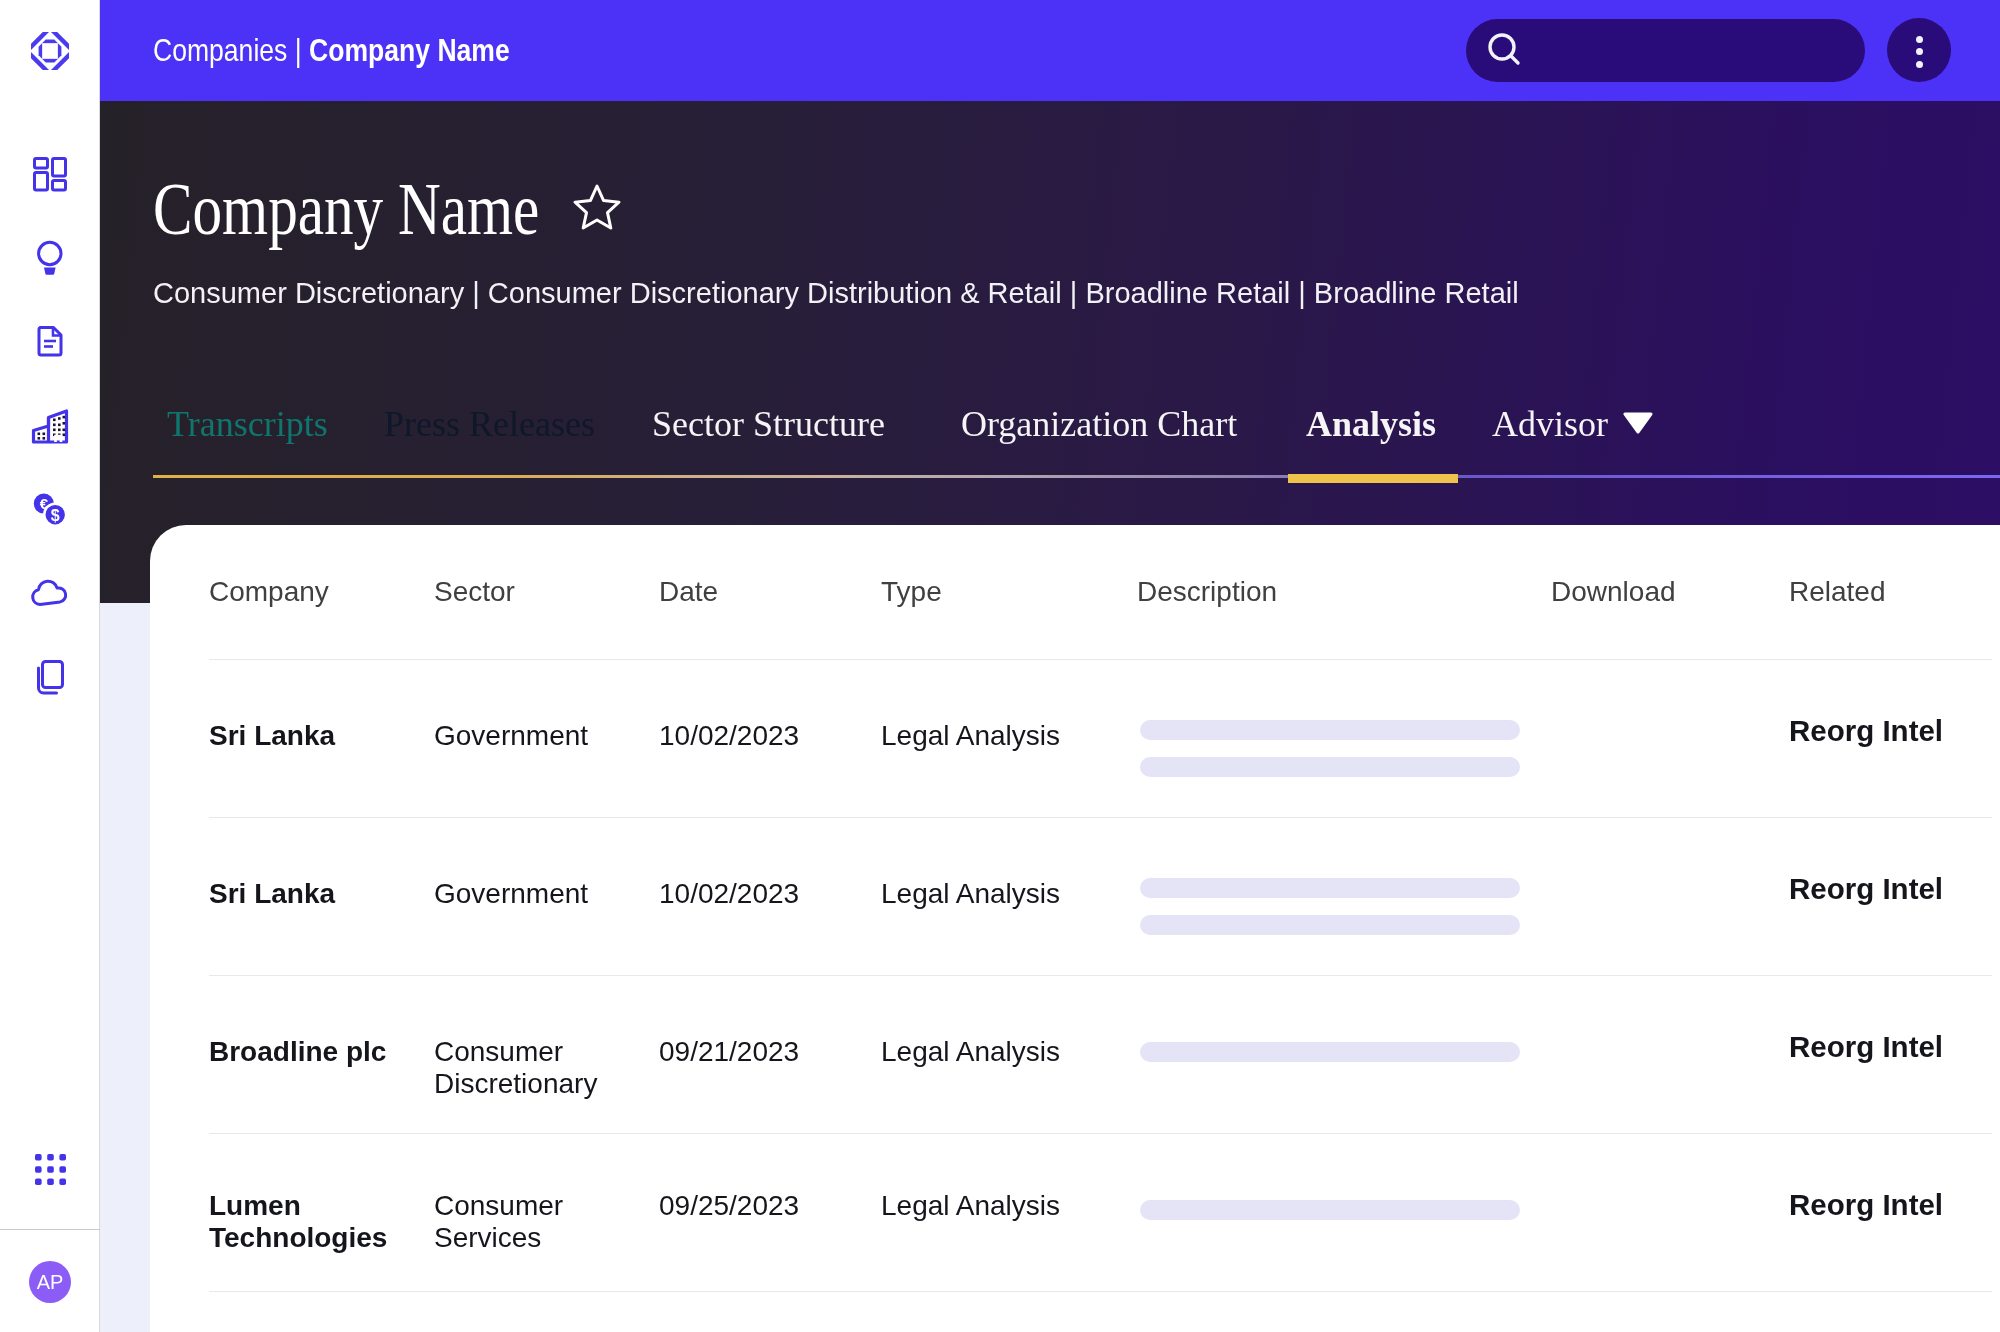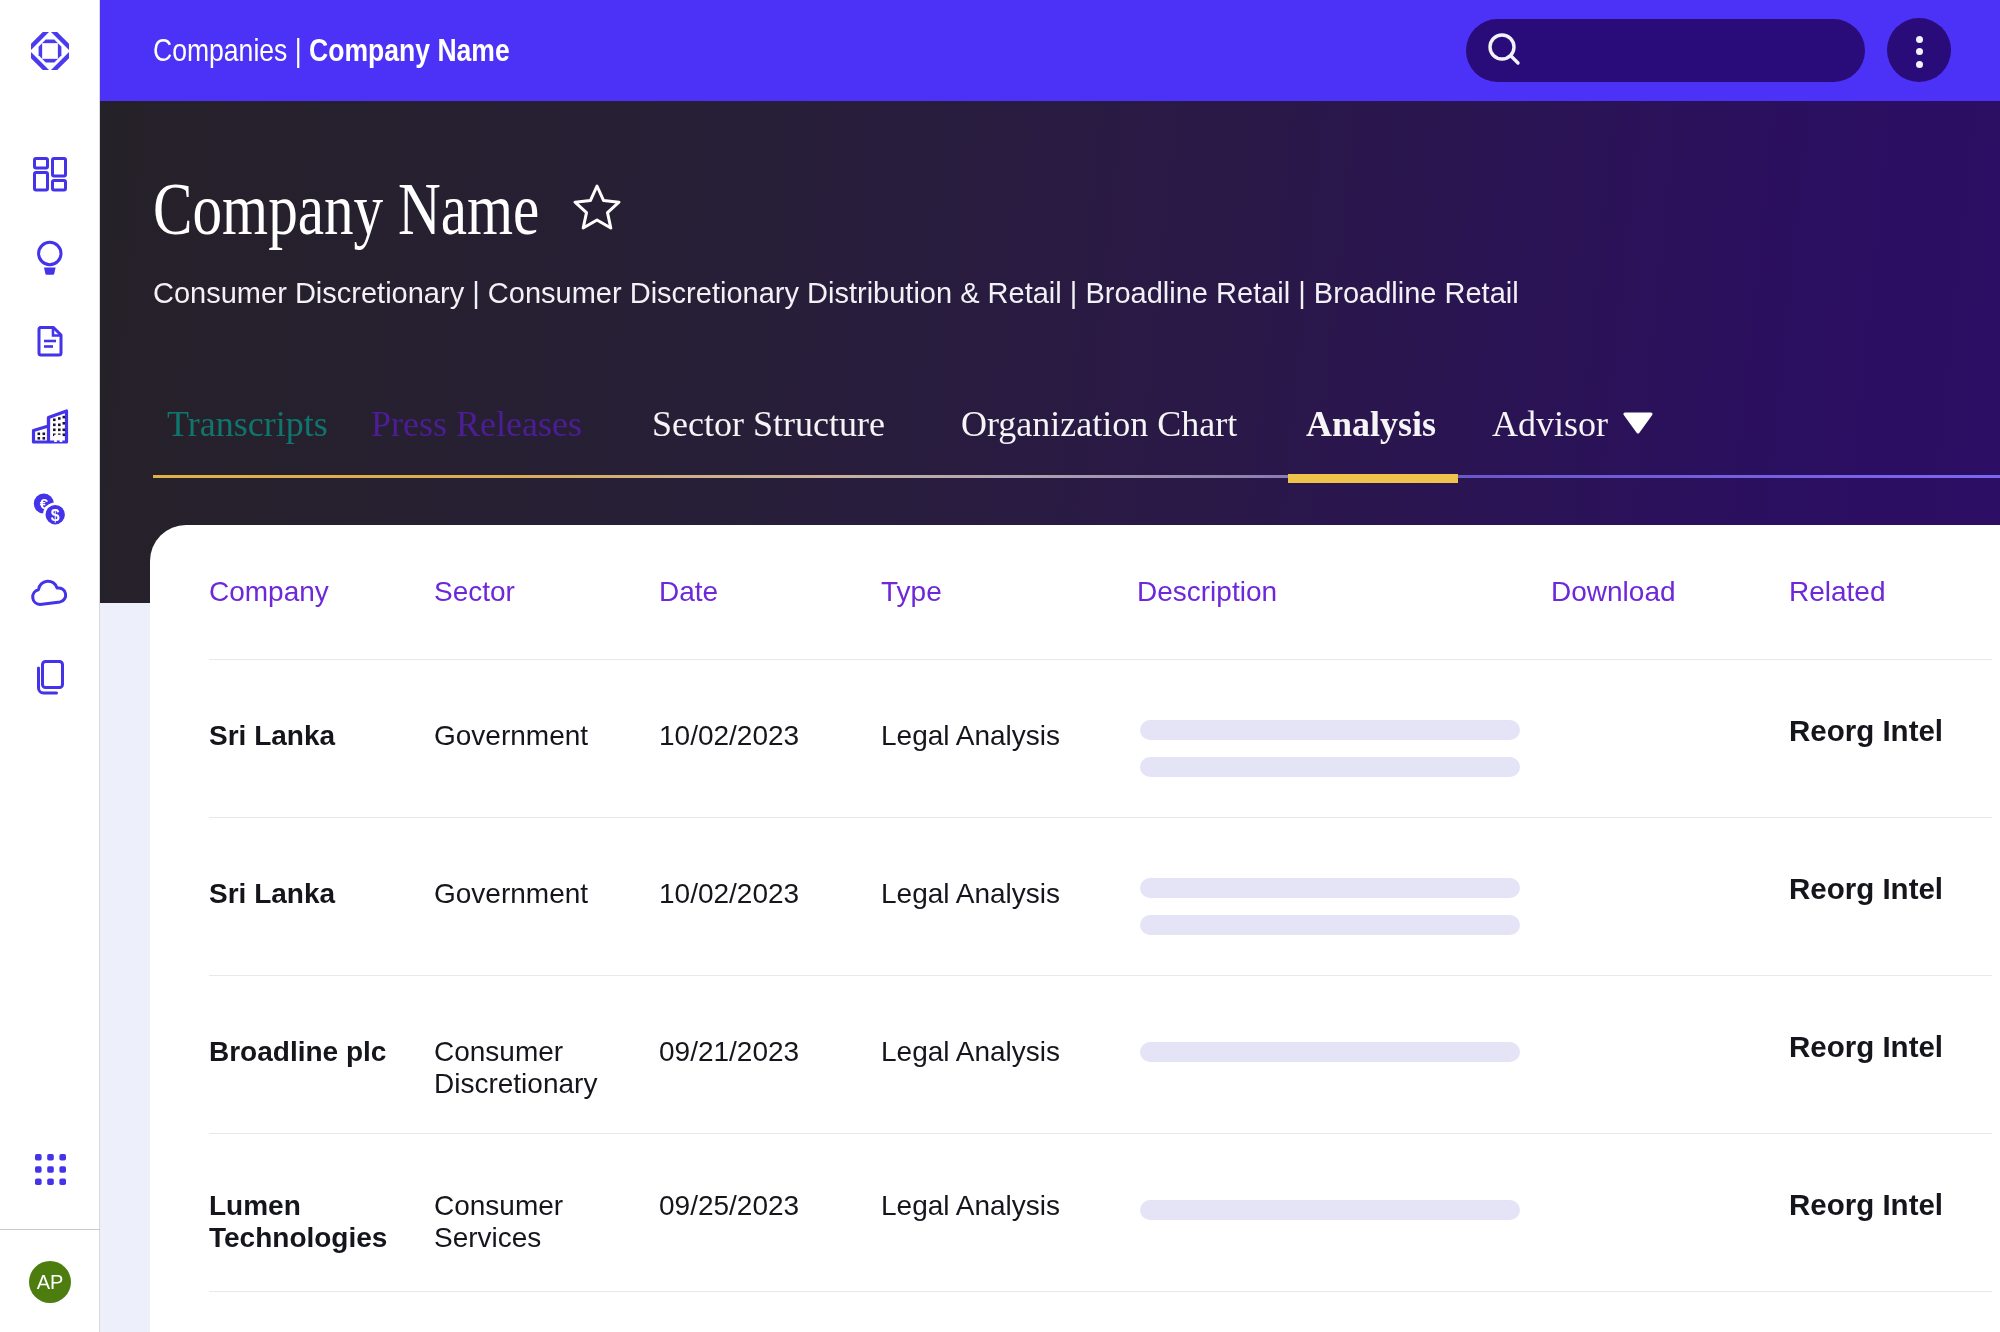--- a/index.html
+++ b/index.html
@@ -20,23 +20,23 @@
   .tab { position:absolute; top:403px; font-family:"Liberation Serif", serif; font-size:36px; color:#f5f4f6; white-space:nowrap; }
   .tabline { position:absolute; left:153px; top:474.5px; width:1847px; height:3px;
      background:linear-gradient(90deg,#e0b048 0%, #d9ad58 20%, #cfb08c 30%, #c9b29d 37%, #b0a6b2 46%, #8f84ad 59%, #6a58c8 71%, #7b68f2 100%); }
   .tabbar { position:absolute; left:1288px; top:474px; width:170px; height:8.5px; background:#efc24b; }
   .card { position:absolute; left:150px; top:525px; width:1850px; height:807px; background:#ffffff;
           border-top-left-radius:36px; }
   .sidebar { position:absolute; left:0; top:0; width:100px; height:1332px; background:#ffffff;
              border-right:1px solid #d8d8e0; }
   .sdiv { position:absolute; left:0; top:1229px; width:100px; height:1px; background:#c7c7cd; }
   .avatar { position:absolute; left:29px; top:1261px; width:42px; height:42px; border-radius:50%;
-            background:#4d7c0f; color:#fff; font-size:20px; display:flex; align-items:center; justify-content:center; }
+            background:#8b5cf6; color:#fff; font-size:20px; display:flex; align-items:center; justify-content:center; }
   .col { position:absolute; color:#15151c; font-size:28px; line-height:32px; }
-  .hdr { color:#6d28d9;text-align:center; }
+  .hdr { color:#404040;text-align:center; }
   .bold { font-weight:700; }
   .rel { font-size:29.5px; }
   .divider { position:absolute; left:209px; width:1783px; height:1px; background:#e7e7ec; }
   .bar { position:absolute; left:1140px; width:380px; height:20px; border-radius:10px; background:#e4e4f6; }
   svg.abs { position:absolute; }
 </style>
 </head>
 <body>
   <div class="hero"></div>
   <div class="header">
@@ -54,21 +54,21 @@
     </div>
   </div>
 
   <div class="title">Company Name</div>
   <svg class="abs" style="left:571px;top:182px" width="52" height="52" viewBox="0 0 52 52" fill="none">
     <path d="M26 4 L32.6 18.6 L48 20.2 L36.5 30.6 L39.8 46 L26 38 L12.2 46 L15.5 30.6 L4 20.2 L19.4 18.6 Z" stroke="#ffffff" stroke-width="3" stroke-linejoin="round"></path>
   </svg>
   <div class="subtitle">Consumer Discretionary | Consumer Discretionary Distribution &amp; Retail | Broadline Retail | Broadline Retail</div>
 
   <div class="tab" style="left:167px;color:#0f766e">Transcripts</div>
-  <div class="tab" style="left:371px;color:#4c1d95">Press Releases</div>
+  <div class="tab" style="left:384px;color:#0f172a">Press Releases</div>
   <div class="tab" style="left:652px">Sector Structure</div>
   <div class="tab" style="left:961px">Organization Chart</div>
   <div class="tab bold" style="left:1306px">Analysis</div>
   <div class="tab" style="left:1492px">Advisor</div>
   <svg class="abs" style="left:1622px;top:412px" width="32" height="22" viewBox="0 0 32 22">
     <path d="M3 2 L29 2 L16 20 Z" fill="#ffffff" stroke="#ffffff" stroke-width="3" stroke-linejoin="round"></path>
   </svg>
   <div class="tabline"></div>
   <div class="tabbar"></div>
 

